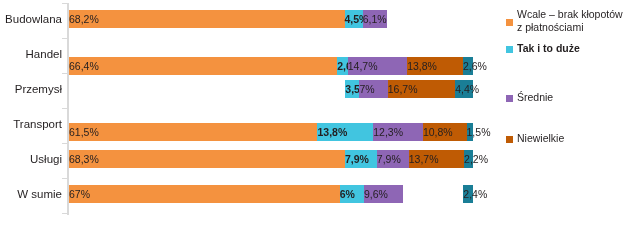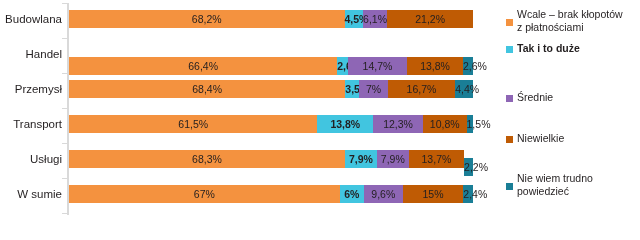--- a/index.html
+++ b/index.html
@@ -63,21 +63,20 @@
     white-space: nowrap;
   }
 
   .seg-label {
     position: absolute;
     top: 0;
     left: 0;
     width: 100%;
     height: 26px;
     line-height: 18px;
-    text-align: center;
     font-size: 10.5px;
     color: #231f20;
   }
 
   .seg-label.bold { font-weight: bold; }
 
   .label-row {
     position: absolute;
     left: 0;
     width: 62px;
@@ -146,59 +145,53 @@
         <div class="bar-row" style="top: 10px;">
           <div class="seg" style="left: 0px; width: 275.528px; background: rgb(244, 146, 63);">
             <span class="seg-label">68,2%</span>
           </div>
           <div class="seg" style="left: 275.528px; width: 18.18px; background: rgb(65, 197, 224);">
             <span class="seg-label bold">4,5%</span>
           </div>
           <div class="seg" style="left: 293.708px; width: 24.644px; background: rgb(142, 102, 181);">
             <span class="seg-label">6,1%</span>
           </div>
-          <div class="seg" style="left: 318.352px; width: 85.648px; background: rgb(191, 91, 4);">
-            <span class="seg-label">21,2%</span>
-          </div>
         </div>
         <div class="bar-row" style="top: 57px;">
           <div class="seg" style="left: 0px; width: 268.256px; background: rgb(244, 146, 63);">
             <span class="seg-label">66,4%</span>
           </div>
           <div class="seg" style="left: 268.256px; width: 10.504px; background: rgb(65, 197, 224);">
             <span class="seg-label bold">2,6%</span>
           </div>
           <div class="seg" style="left: 278.76px; width: 59.388px; background: rgb(142, 102, 181);">
             <span class="seg-label">14,7%</span>
           </div>
           <div class="seg" style="left: 338.148px; width: 55.752px; background: rgb(191, 91, 4);">
             <span class="seg-label">13,8%</span>
           </div>
           <div class="seg" style="left: 393.9px; width: 10.504px; background: rgb(26, 126, 150);">
             <span class="seg-label">2,6%</span>
           </div>
         </div>
         <div class="bar-row" style="top: 80px;">
-          <div class="seg" style="left: 0px; width: 276.336px; background: rgb(244, 146, 63);">
-            <span class="seg-label">68,4%</span>
-          </div>
           <div class="seg" style="left: 276.336px; width: 14.14px; background: rgb(65, 197, 224);">
             <span class="seg-label bold">3,5%</span>
           </div>
           <div class="seg" style="left: 290.476px; width: 28.28px; background: rgb(142, 102, 181);">
             <span class="seg-label">7%</span>
           </div>
           <div class="seg" style="left: 318.756px; width: 67.468px; background: rgb(191, 91, 4);">
             <span class="seg-label">16,7%</span>
           </div>
           <div class="seg" style="left: 386.224px; width: 17.776px; background: rgb(26, 126, 150);">
             <span class="seg-label">4,4%</span>
           </div>
         </div>
-        <div class="bar-row" style="top: 115px;">
+        <div class="bar-row" style="top: 123px;">
           <div class="seg" style="left: 0px; width: 248.46px; background: rgb(244, 146, 63);">
             <span class="seg-label">61,5%</span>
           </div>
           <div class="seg" style="left: 248.46px; width: 55.752px; background: rgb(65, 197, 224);">
             <span class="seg-label bold">13,8%</span>
           </div>
           <div class="seg" style="left: 304.212px; width: 49.692px; background: rgb(142, 102, 181); padding-left: 12px;">
             <span class="seg-label">12,3%</span>
           </div>
           <div class="seg" style="left: 353.904px; width: 43.632px; background: rgb(191, 91, 4);">
@@ -214,36 +207,33 @@
           </div>
           <div class="seg" style="left: 275.932px; width: 31.916px; background: rgb(65, 197, 224);">
             <span class="seg-label bold">7,9%</span>
           </div>
           <div class="seg" style="left: 307.848px; width: 31.916px; background: rgb(142, 102, 181);">
             <span class="seg-label">7,9%</span>
           </div>
           <div class="seg" style="left: 339.764px; width: 55.348px; background: rgb(191, 91, 4);">
             <span class="seg-label">13,7%</span>
           </div>
-          <div class="seg" style="left: 395.112px; width: 8.888px; background: rgb(26, 126, 150); margin-top: 8px;">
+          <div class="seg" style="left: 395.112px; width: 8.888px; background: rgb(26, 126, 150);">
             <span class="seg-label">2,2%</span>
           </div>
         </div>
         <div class="bar-row" style="top: 185px;">
           <div class="seg" style="left: 0px; width: 270.68px; background: rgb(244, 146, 63);">
             <span class="seg-label">67%</span>
           </div>
           <div class="seg" style="left: 270.68px; width: 24.24px; background: rgb(65, 197, 224);">
             <span class="seg-label bold">6%</span>
           </div>
           <div class="seg" style="left: 294.92px; width: 38.784px; background: rgb(142, 102, 181);">
             <span class="seg-label">9,6%</span>
-          </div>
-          <div class="seg" style="left: 333.704px; width: 60.6px; background: rgb(191, 91, 4);">
-            <span class="seg-label">15%</span>
           </div>
           <div class="seg" style="left: 394.304px; width: 9.696px; background: rgb(26, 126, 150);">
             <span class="seg-label">2,4%</span>
           </div>
         </div>
       </div>
   </div>
 
   <div id="legend">
       <div class="legend-item" style="top: 8px;">
@@ -256,20 +246,15 @@
         <span class="legend-text bold">Tak i to duże</span>
       </div>
       <div class="legend-item" style="top: 91px;">
         <span class="legend-swatch" style="background: rgb(142, 102, 181);"></span>
         <span class="legend-text">Średnie</span>
       </div>
       <div class="legend-item" style="top: 132px;">
         <span class="legend-swatch" style="background: rgb(191, 91, 4);"></span>
         <span class="legend-text">Niewielkie</span>
       </div>
-      <div class="legend-item" style="top: 172px;">
-        <span class="legend-swatch" style="background: rgb(26, 126, 150);"></span>
-        <span class="legend-text">Nie wiem trudno
-powiedzieć</span>
-      </div>
     </div>
 
 </div>
 
 </body></html>

